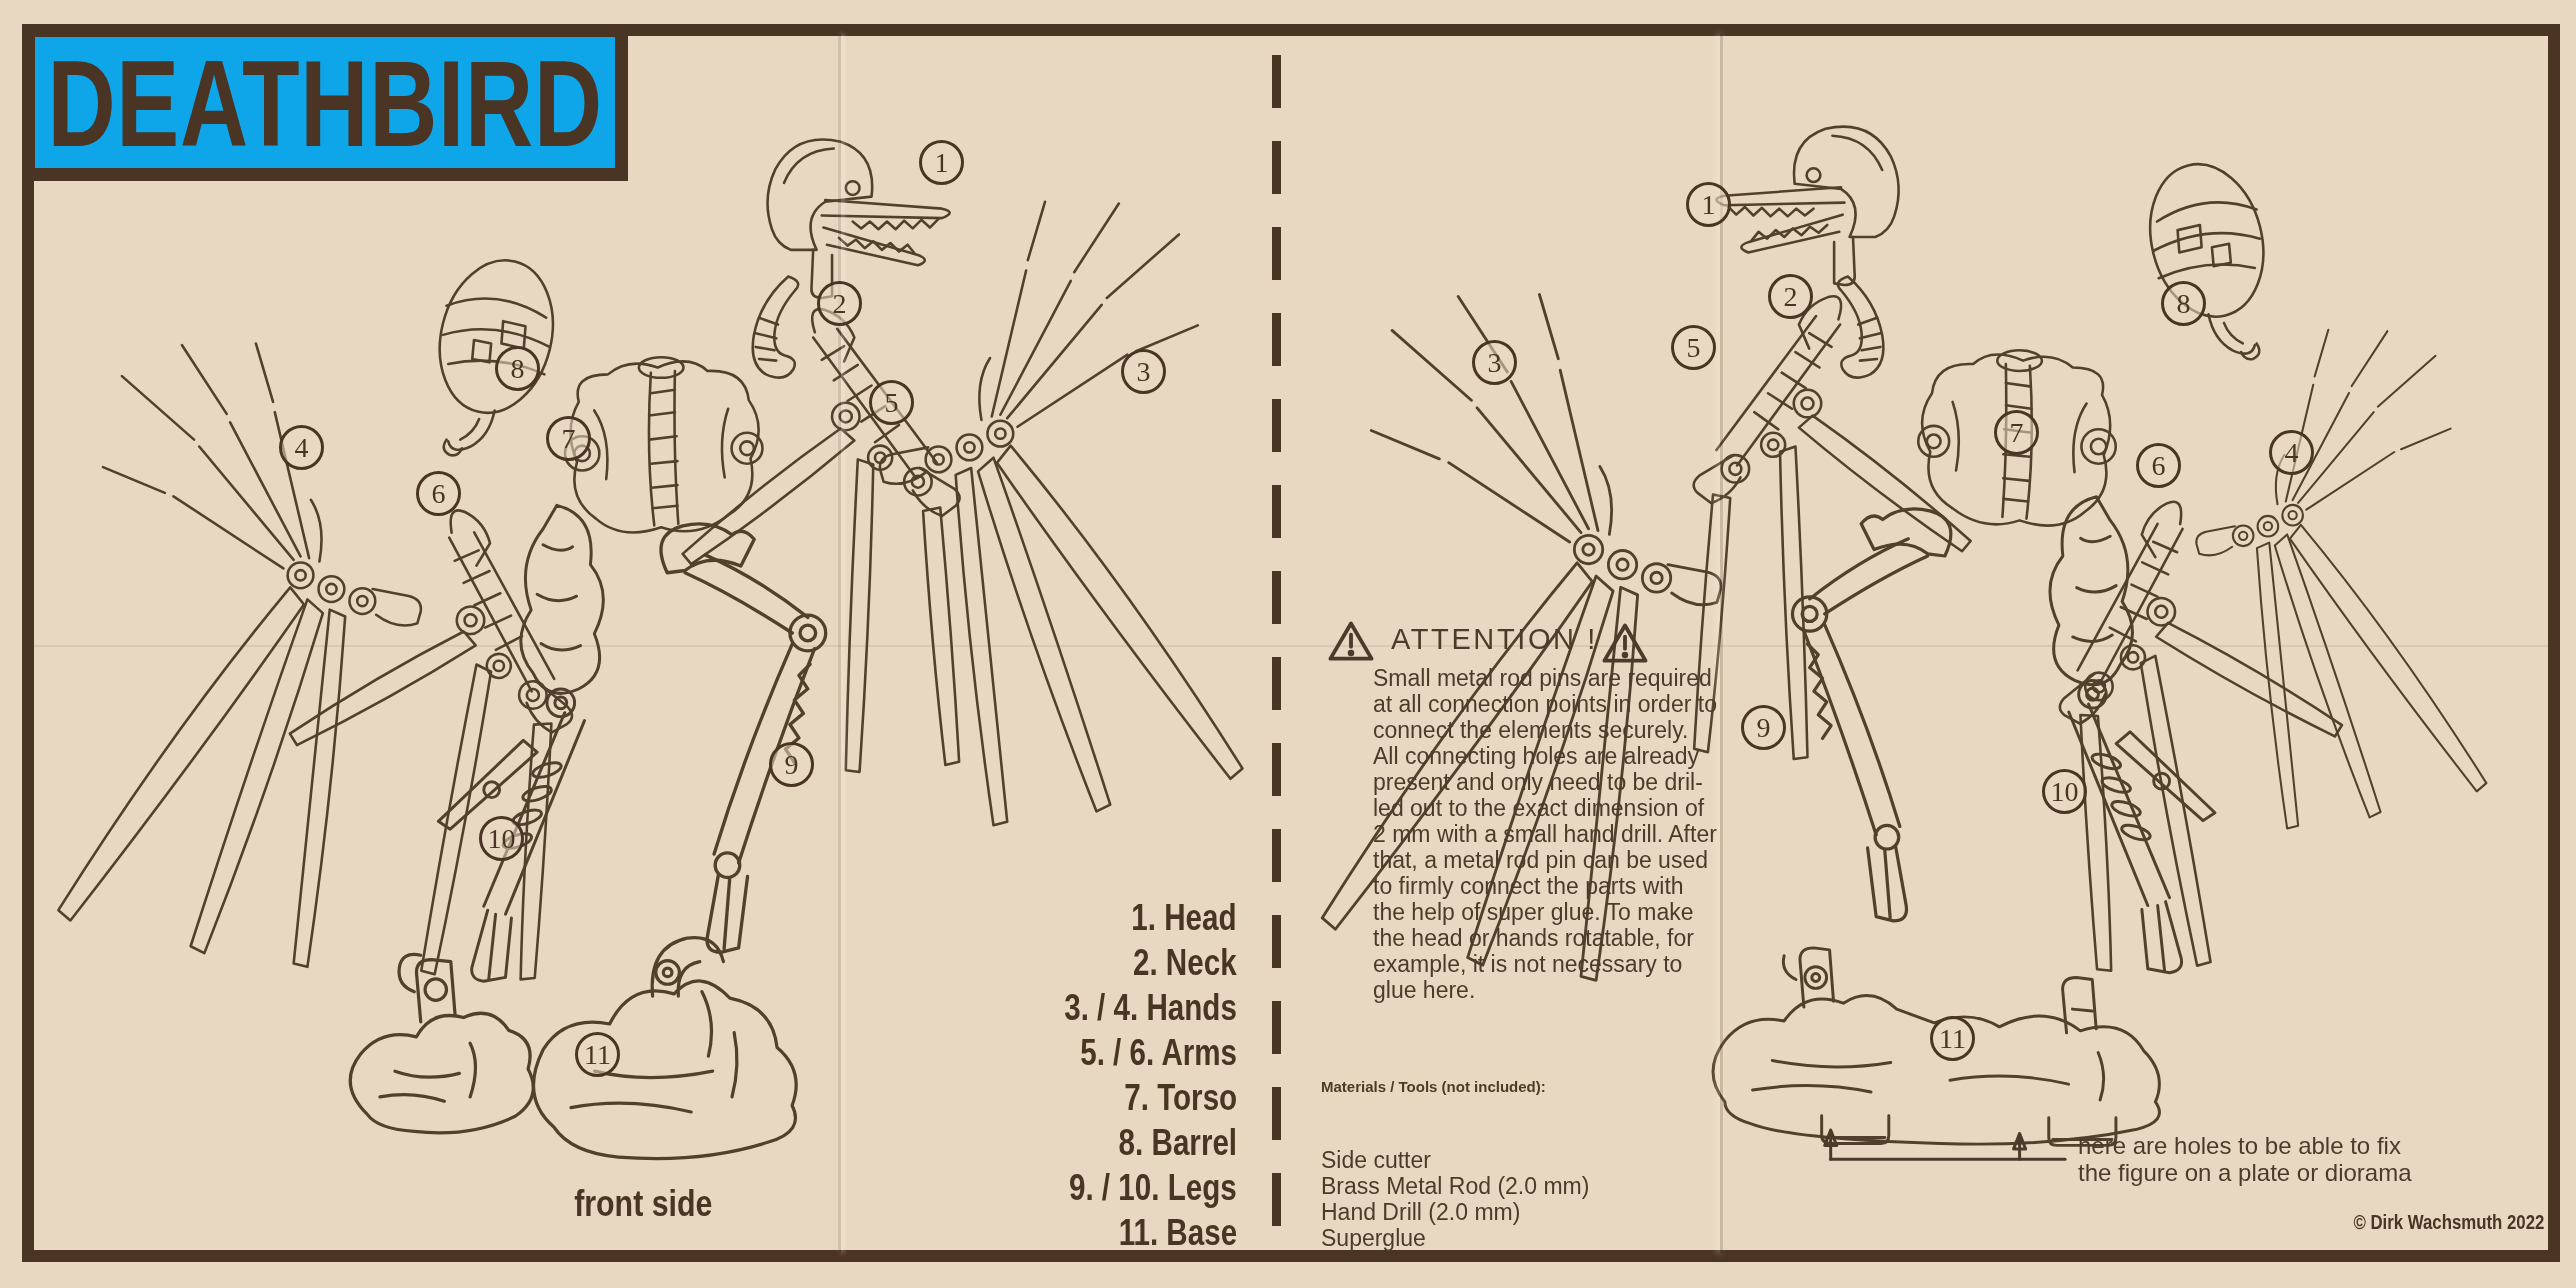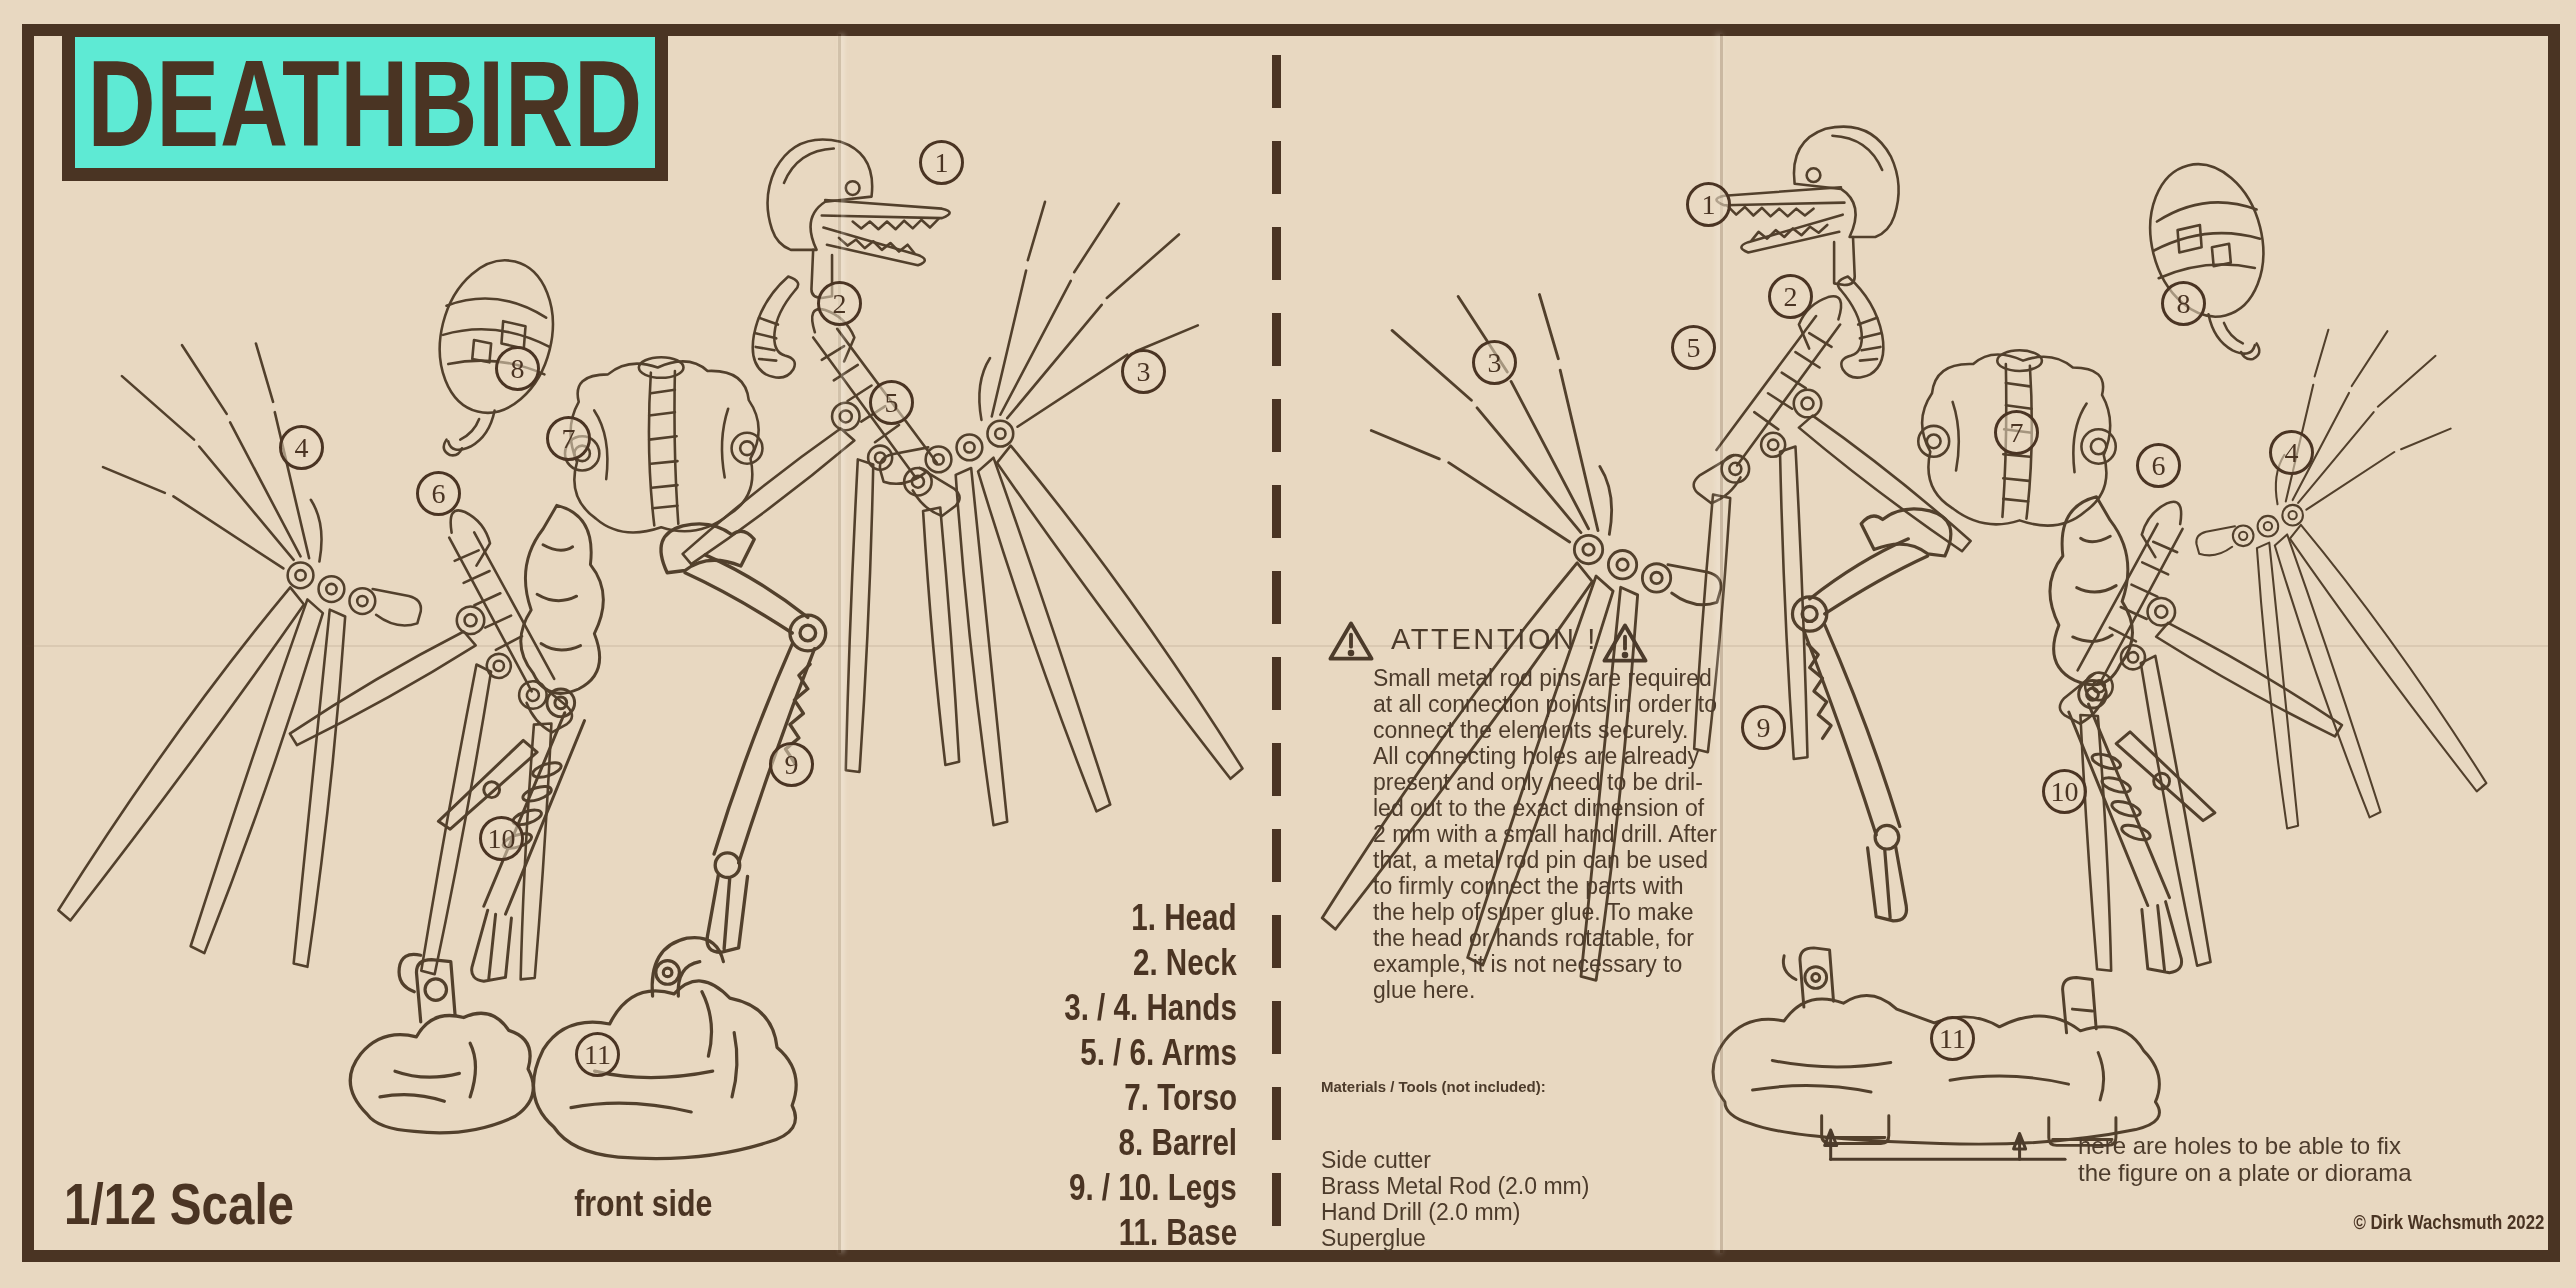--- a/index.html
+++ b/index.html
@@ -13,22 +13,22 @@
     background-color:#e8d8c1;
     font-family:"Liberation Sans", sans-serif;
     color:#4c3b2b;
   }
   .frame{
     position:absolute; left:22px; top:24px; width:2514px; height:1214px;
     border:12px solid #4a3423; pointer-events:none;
   }
   .titlebox{
     position:absolute; left:22px; top:24px; width:580px; height:131px;
-    border:13.7px solid #4a3423; background:#5eead4;
-    display:flex; align-items:center; justify-content:center;margin-left:40px;
+    border:13.7px solid #4a3423; background:#0ea5e9;
+    display:flex; align-items:center; justify-content:center;
   }
   .titlebox .ttl{
     font-size:118px; font-weight:bold; letter-spacing:0.9px; color:#4a3423;
     display:inline-block; transform:scaleX(.80) scaleY(1.04); transform-origin:center;
     white-space:nowrap; line-height:1;
   }
   .divider{
     position:absolute; left:1272px; top:55px; width:8.6px; height:1188px;
     background:repeating-linear-gradient(to bottom, #4a3423 0 53px, rgba(0,0,0,0) 53px 86px);
   }
@@ -324,21 +324,20 @@
 glue here.</div>
   <div class="mat-head">Materials / Tools (not included):</div>
   <div class="mat-list">Side cutter
 Brass Metal Rod (2.0 mm)
 Hand Drill (2.0 mm)
 Superglue</div>
 
   <div class="base-note">here are holes to be able to fix
 the figure on a plate or diorama</div>
 
-  <div class="lbl lbl-scale"><span>1/12 Scale</span></div>
   <div class="lbl lbl-front"><span>front side</span></div>
   <div class="copyright"><span>© Dirk Wachsmuth 2022</span></div>
 
   <div id="callouts">
       <div class="callout" style="left: 919px; top: 140px;">1</div>
       <div class="callout" style="left: 817px; top: 281px;">2</div>
       <div class="callout" style="left: 495px; top: 346px;">8</div>
       <div class="callout" style="left: 546px; top: 416px;">7</div>
       <div class="callout" style="left: 869px; top: 380px;">5</div>
       <div class="callout" style="left: 1121px; top: 349px;">3</div>

